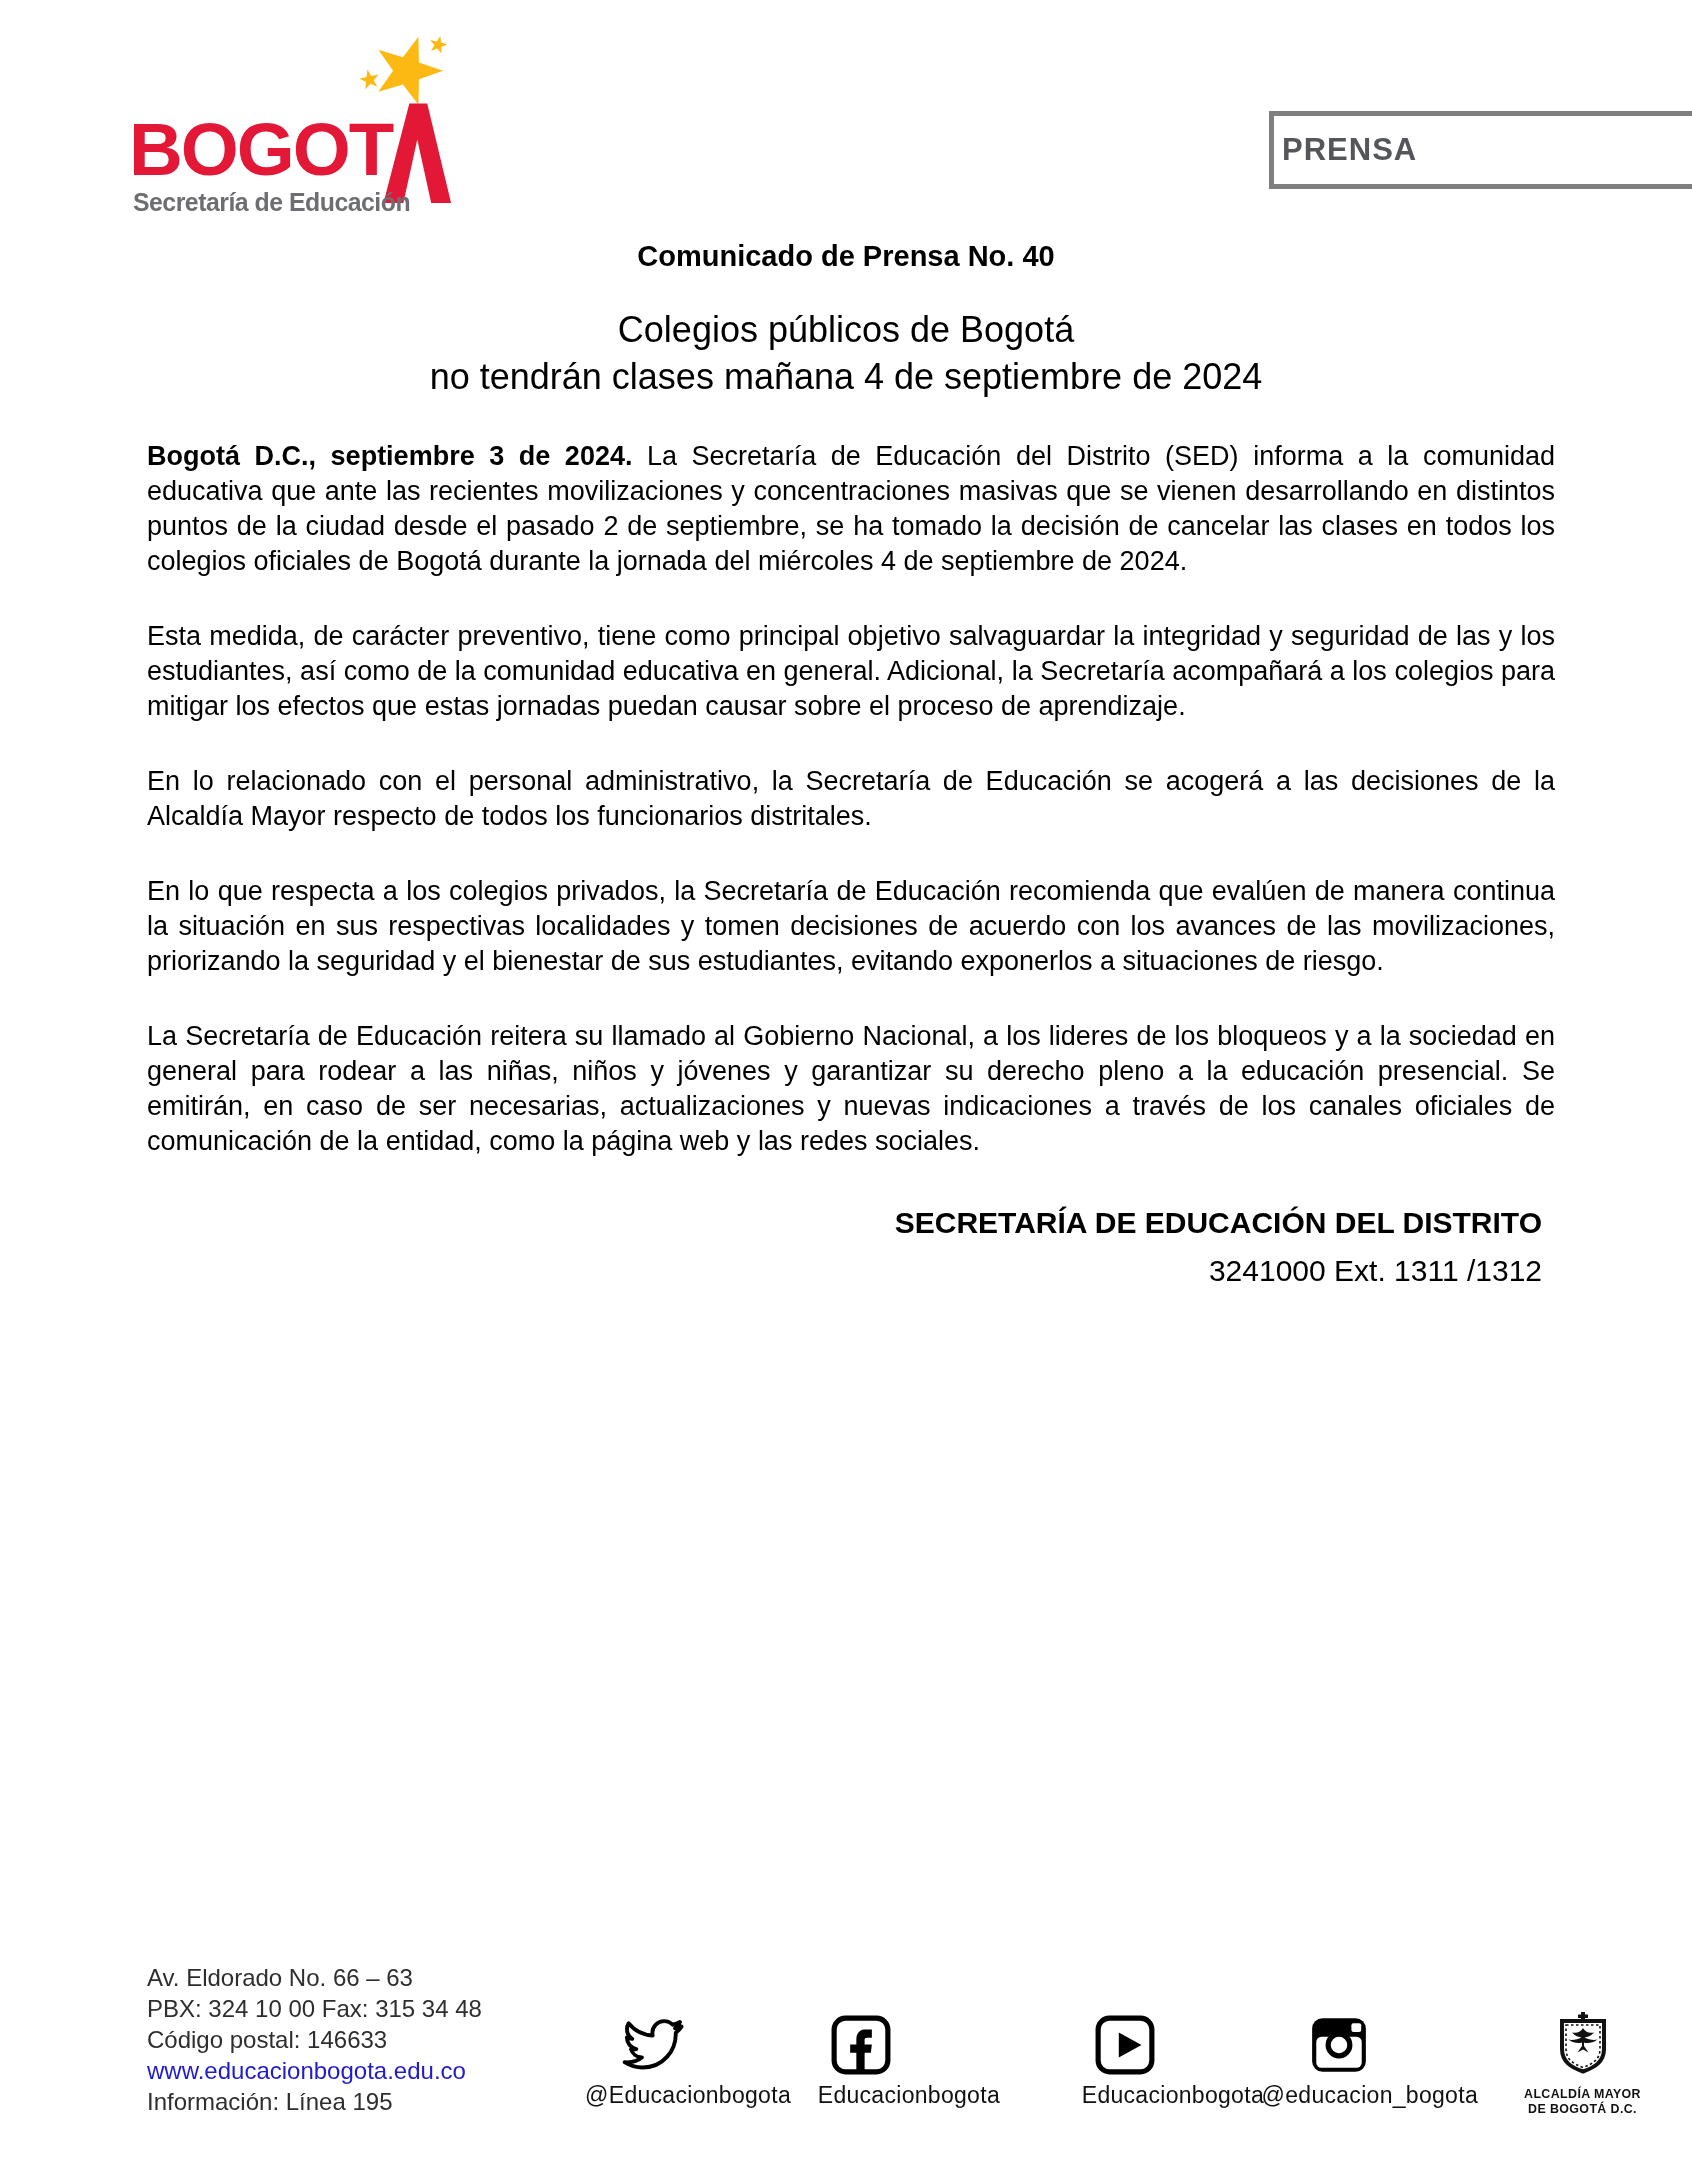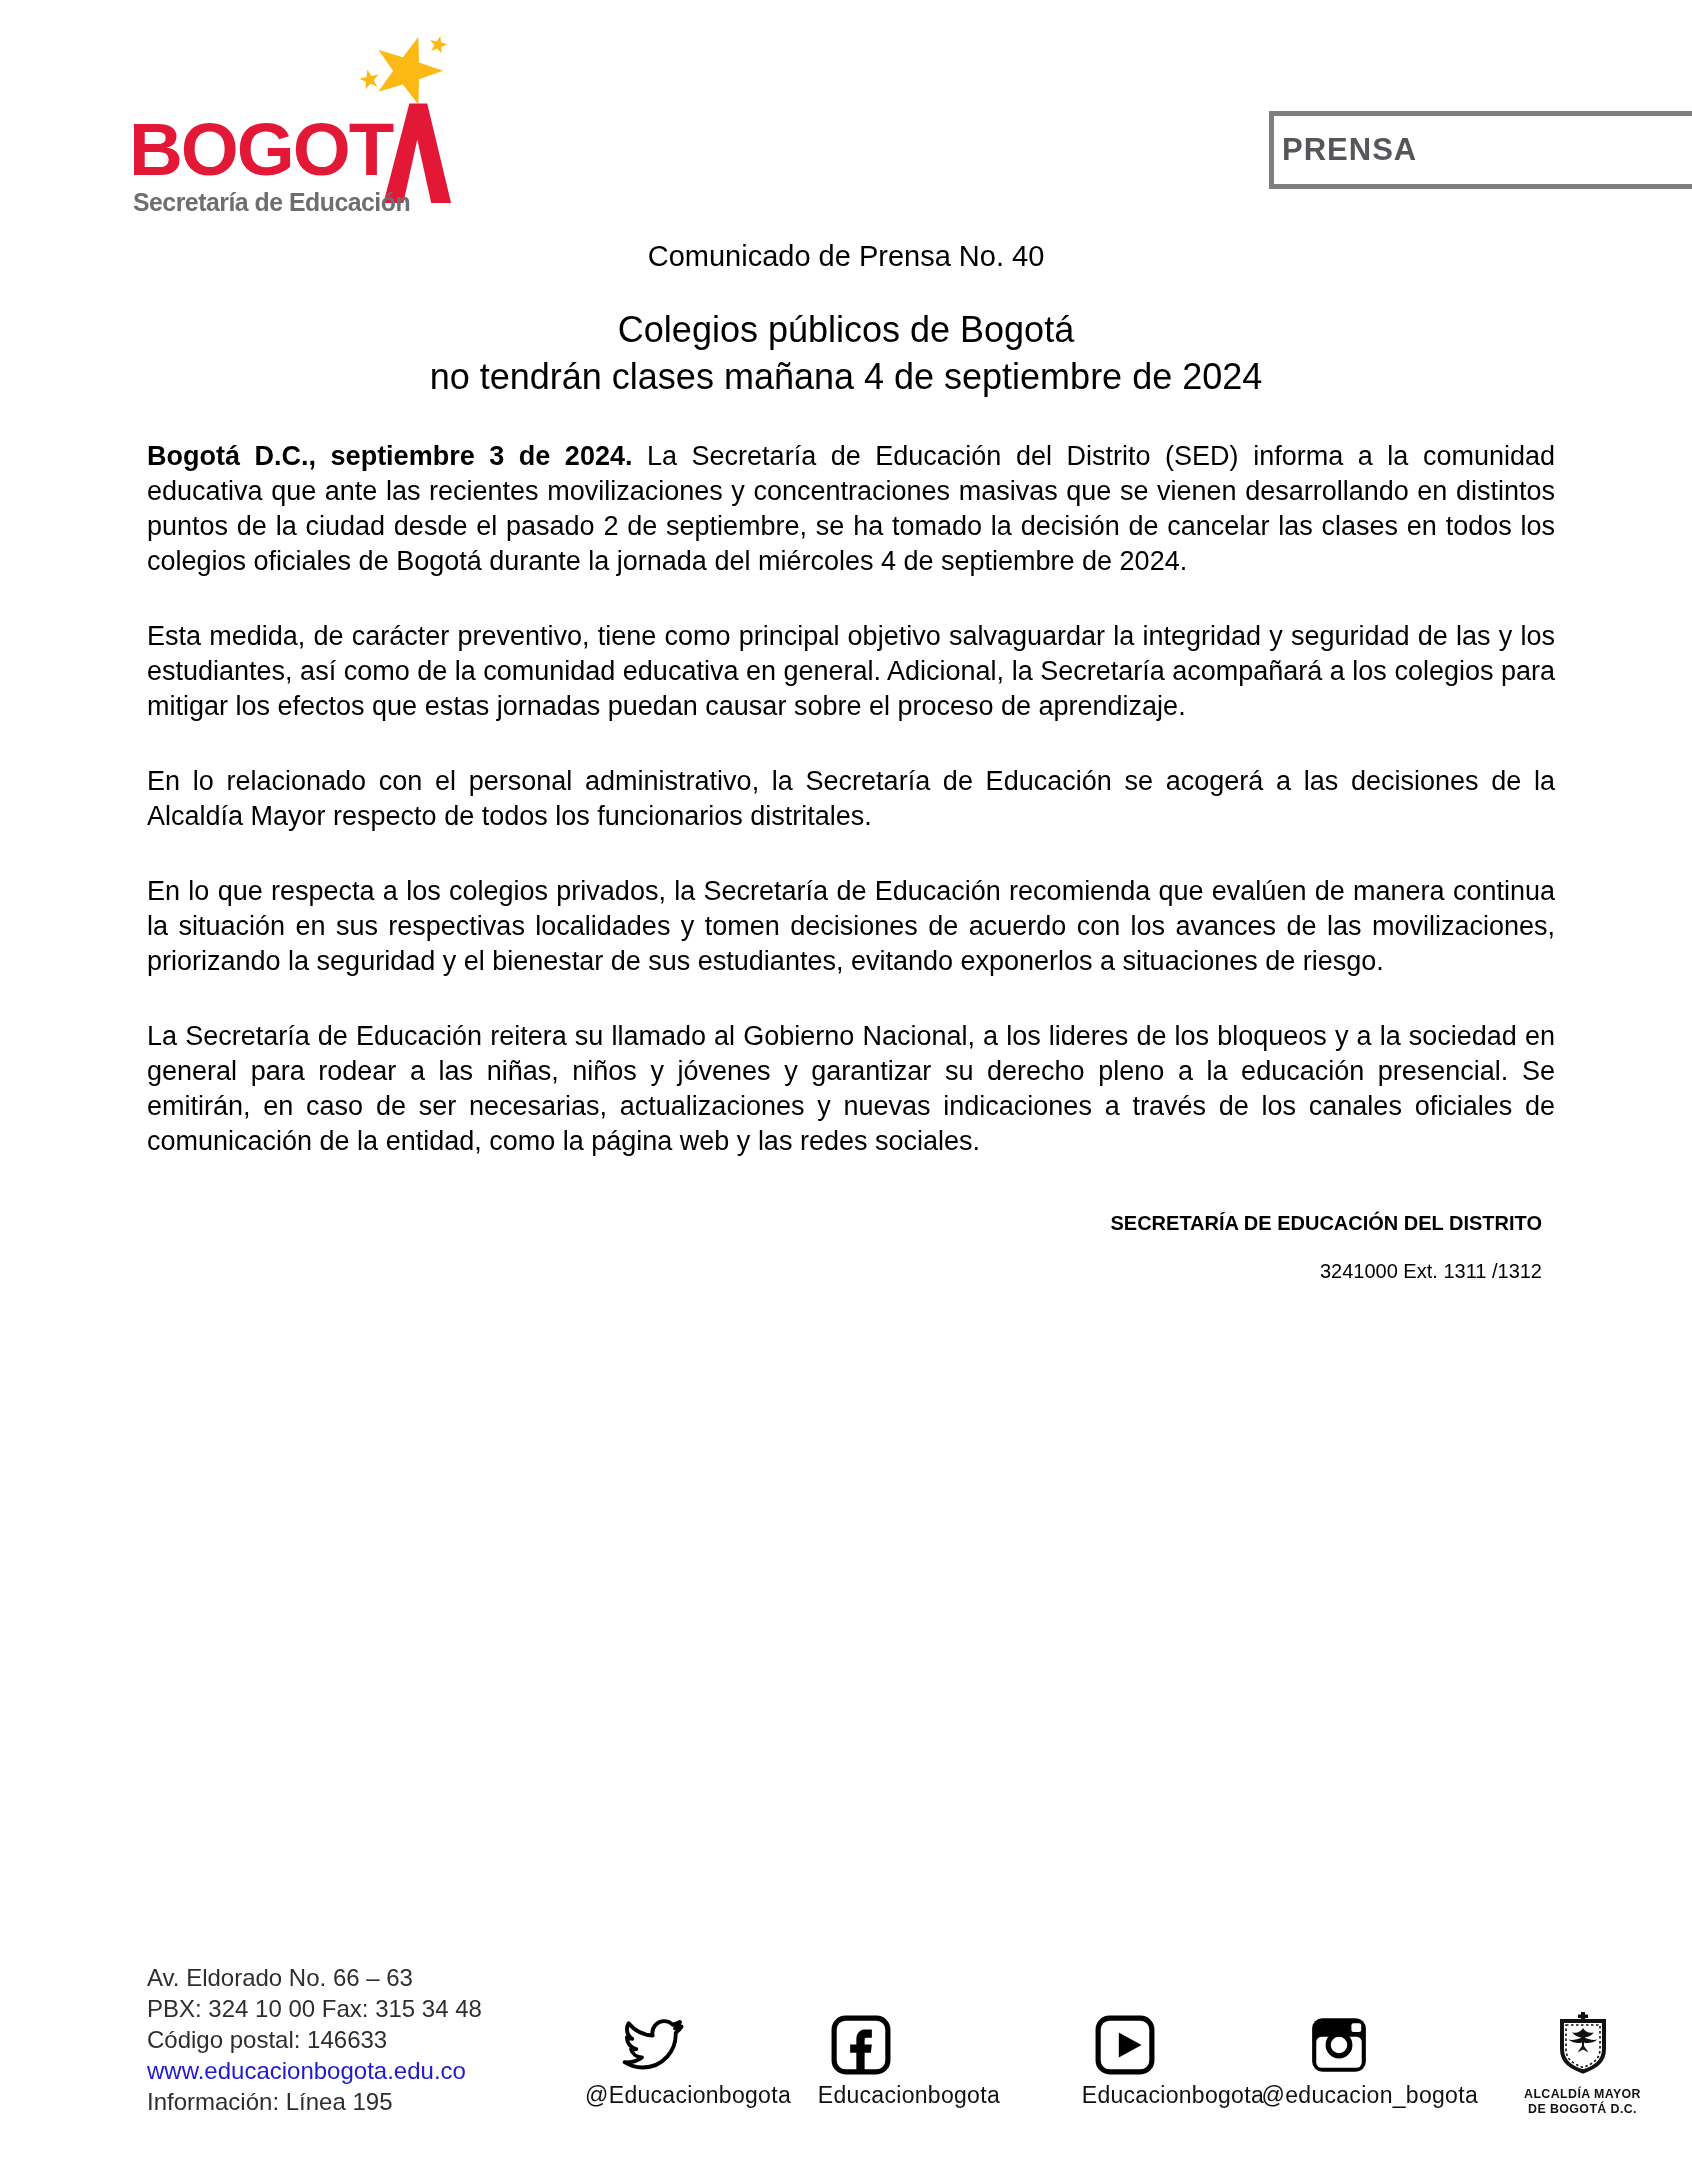--- a/index.html
+++ b/index.html
@@ -12,32 +12,32 @@
   .prensa-box {
     position:absolute; left:1269px; top:111px; width:424px; height:78px;
     border:5px solid #7f7f7f; border-right:none;
     display:flex; align-items:center; padding-left:8px;
   }
   .prensa-box span { font-size:31px; font-weight:bold; color:#55565a; letter-spacing:1px; }
 
   
   .kicker {
     position:absolute; top:240px; left:0; width:1692px;
-    text-align:center; font-size:29px; font-weight:normal;
+    text-align:center; font-size:29px; font-weight:bold;
   }
   .doc-title {
     position:absolute; top:306px; left:0; width:1692px;
     text-align:center; font-size:36px; font-weight:normal; line-height:47px;
   }
   .content { position:absolute; top:439px; left:147px; width:1408px; }
   .content p {
     font-size:27px; line-height:35px; text-align:justify; margin:0 0 40px 0;
   }
   .content p strong { font-weight:bold; }
-  .signature { margin-top:0; text-align:right; padding-right:13px; font-size:20px; line-height:48px; }
+  .signature { margin-top:0; text-align:right; padding-right:13px; font-size:30px; line-height:48px; }
   .sig-bold { font-weight:bold; }
 
   
   .footer-address {
     position:absolute; left:147px; top:1962px;
     font-size:24px; line-height:31px; color:#2e2e2e;
   }
   .footer-address a {
     color:#1f1bcf; cursor:pointer; display:inline-block;
   }

